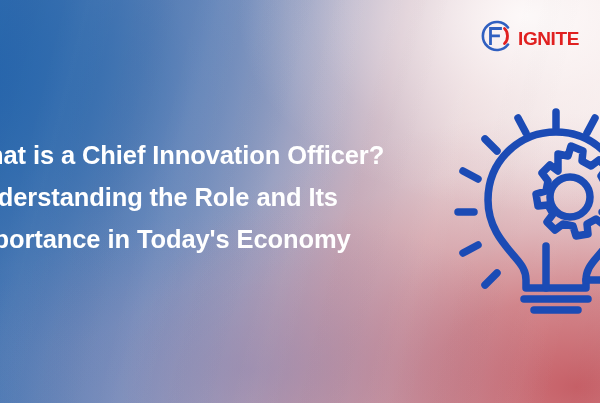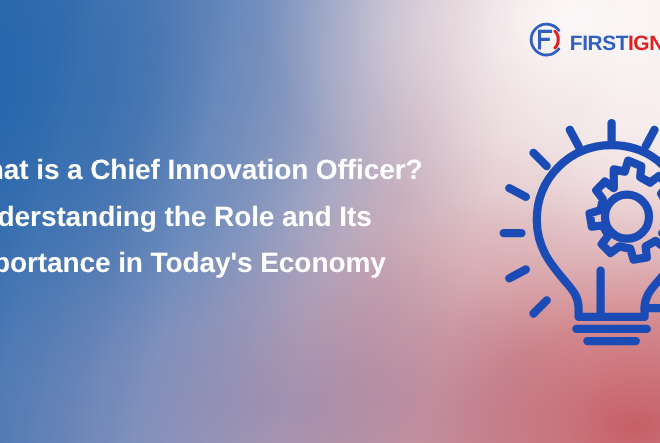--- a/index.html
+++ b/index.html
@@ -205,21 +205,20 @@
     </g>
   </svg>
 
   <div class="logo">
     <svg class="logo-mark" width="36" height="36" viewBox="0 0 36 36">
       <path d="M30 9.5 A14 14 0 1 0 30 26.5" fill="none" stroke="#2f5fc0" stroke-width="2.6" stroke-linecap="round"></path>
       <path d="M12.5 10.5 L12.5 25.5 M12.5 10.5 L22.5 10.5 M12.5 17.8 L20.5 17.8" fill="none" stroke="#2f5fc0" stroke-width="2.8" stroke-linecap="square"></path>
       <path d="M26.5 10.5 C30.5 14, 30.5 22, 26.5 25.5" fill="none" stroke="#e02020" stroke-width="2.8" stroke-linecap="round"></path>
     </svg>
     <div class="logo-word">
-      <span class="w-first">First</span>
         <span class="w-ignite">Ignite</span>
     </div>
   </div>
 
   <div class="headline">
     <span class="line">What is a Chief Innovation Officer?</span>
     <span class="line">Understanding the Role and Its</span>
     <span class="line">Importance in Today's Economy</span>
   </div>
 

